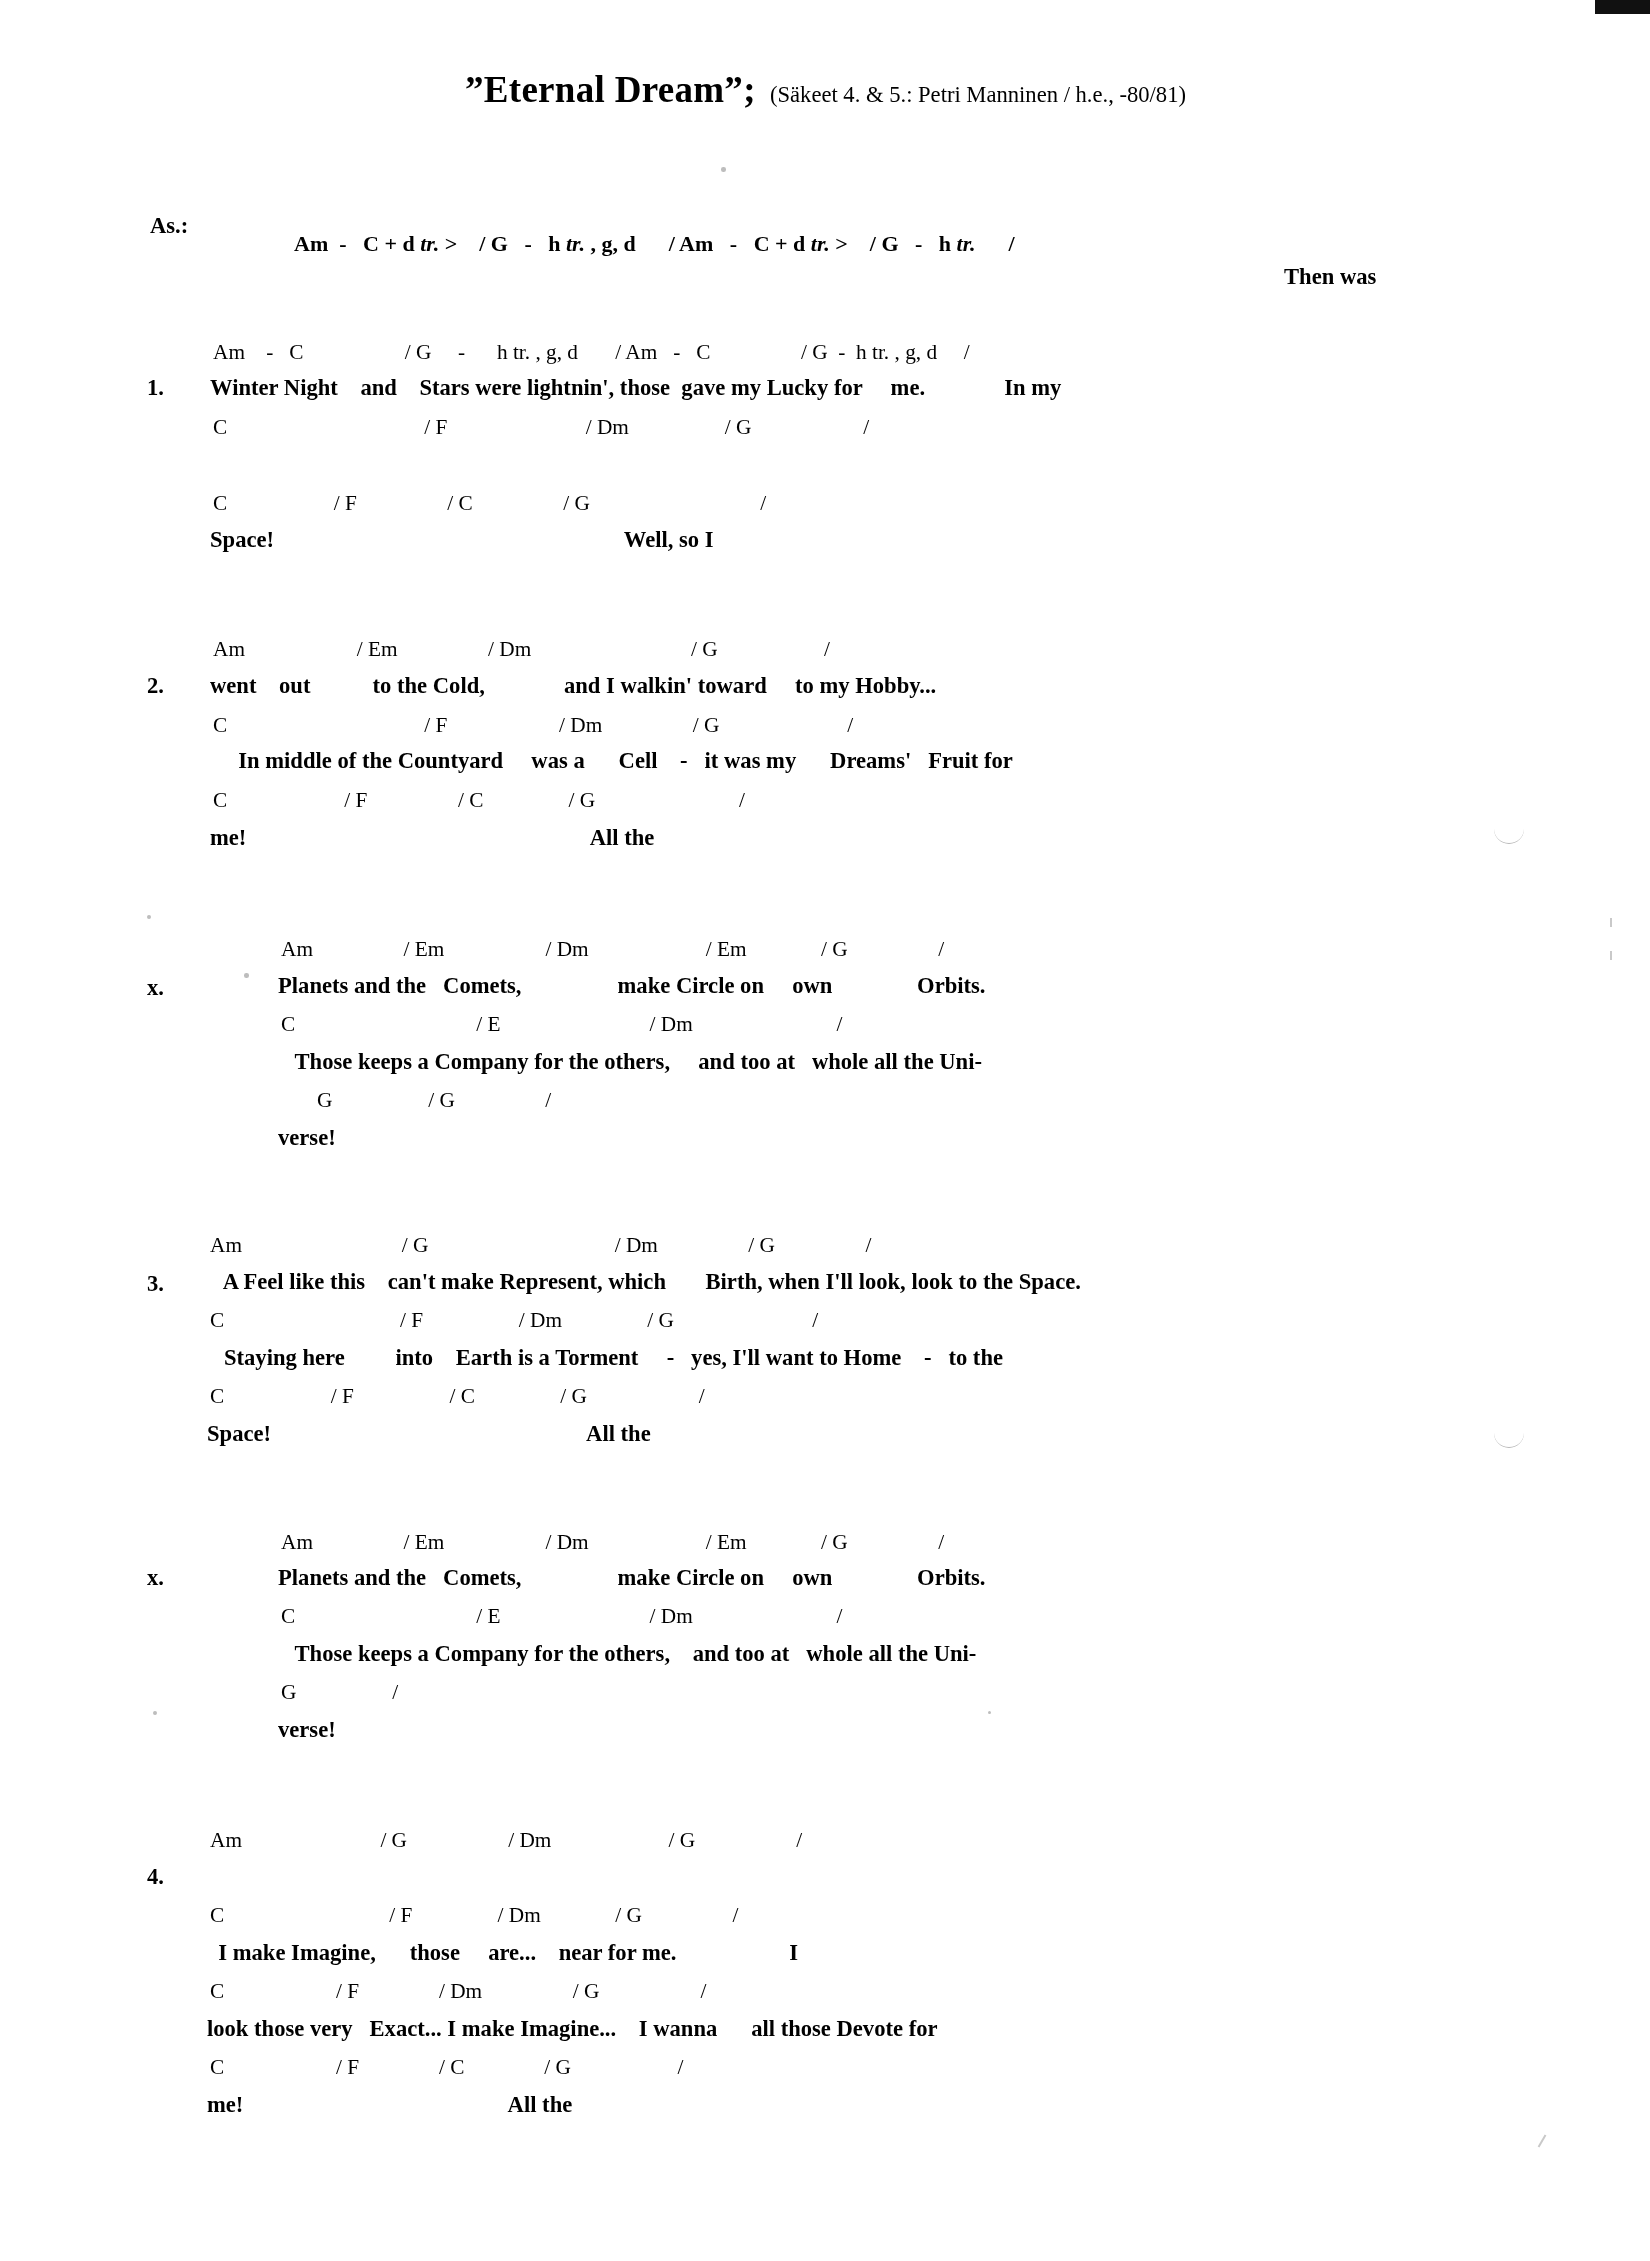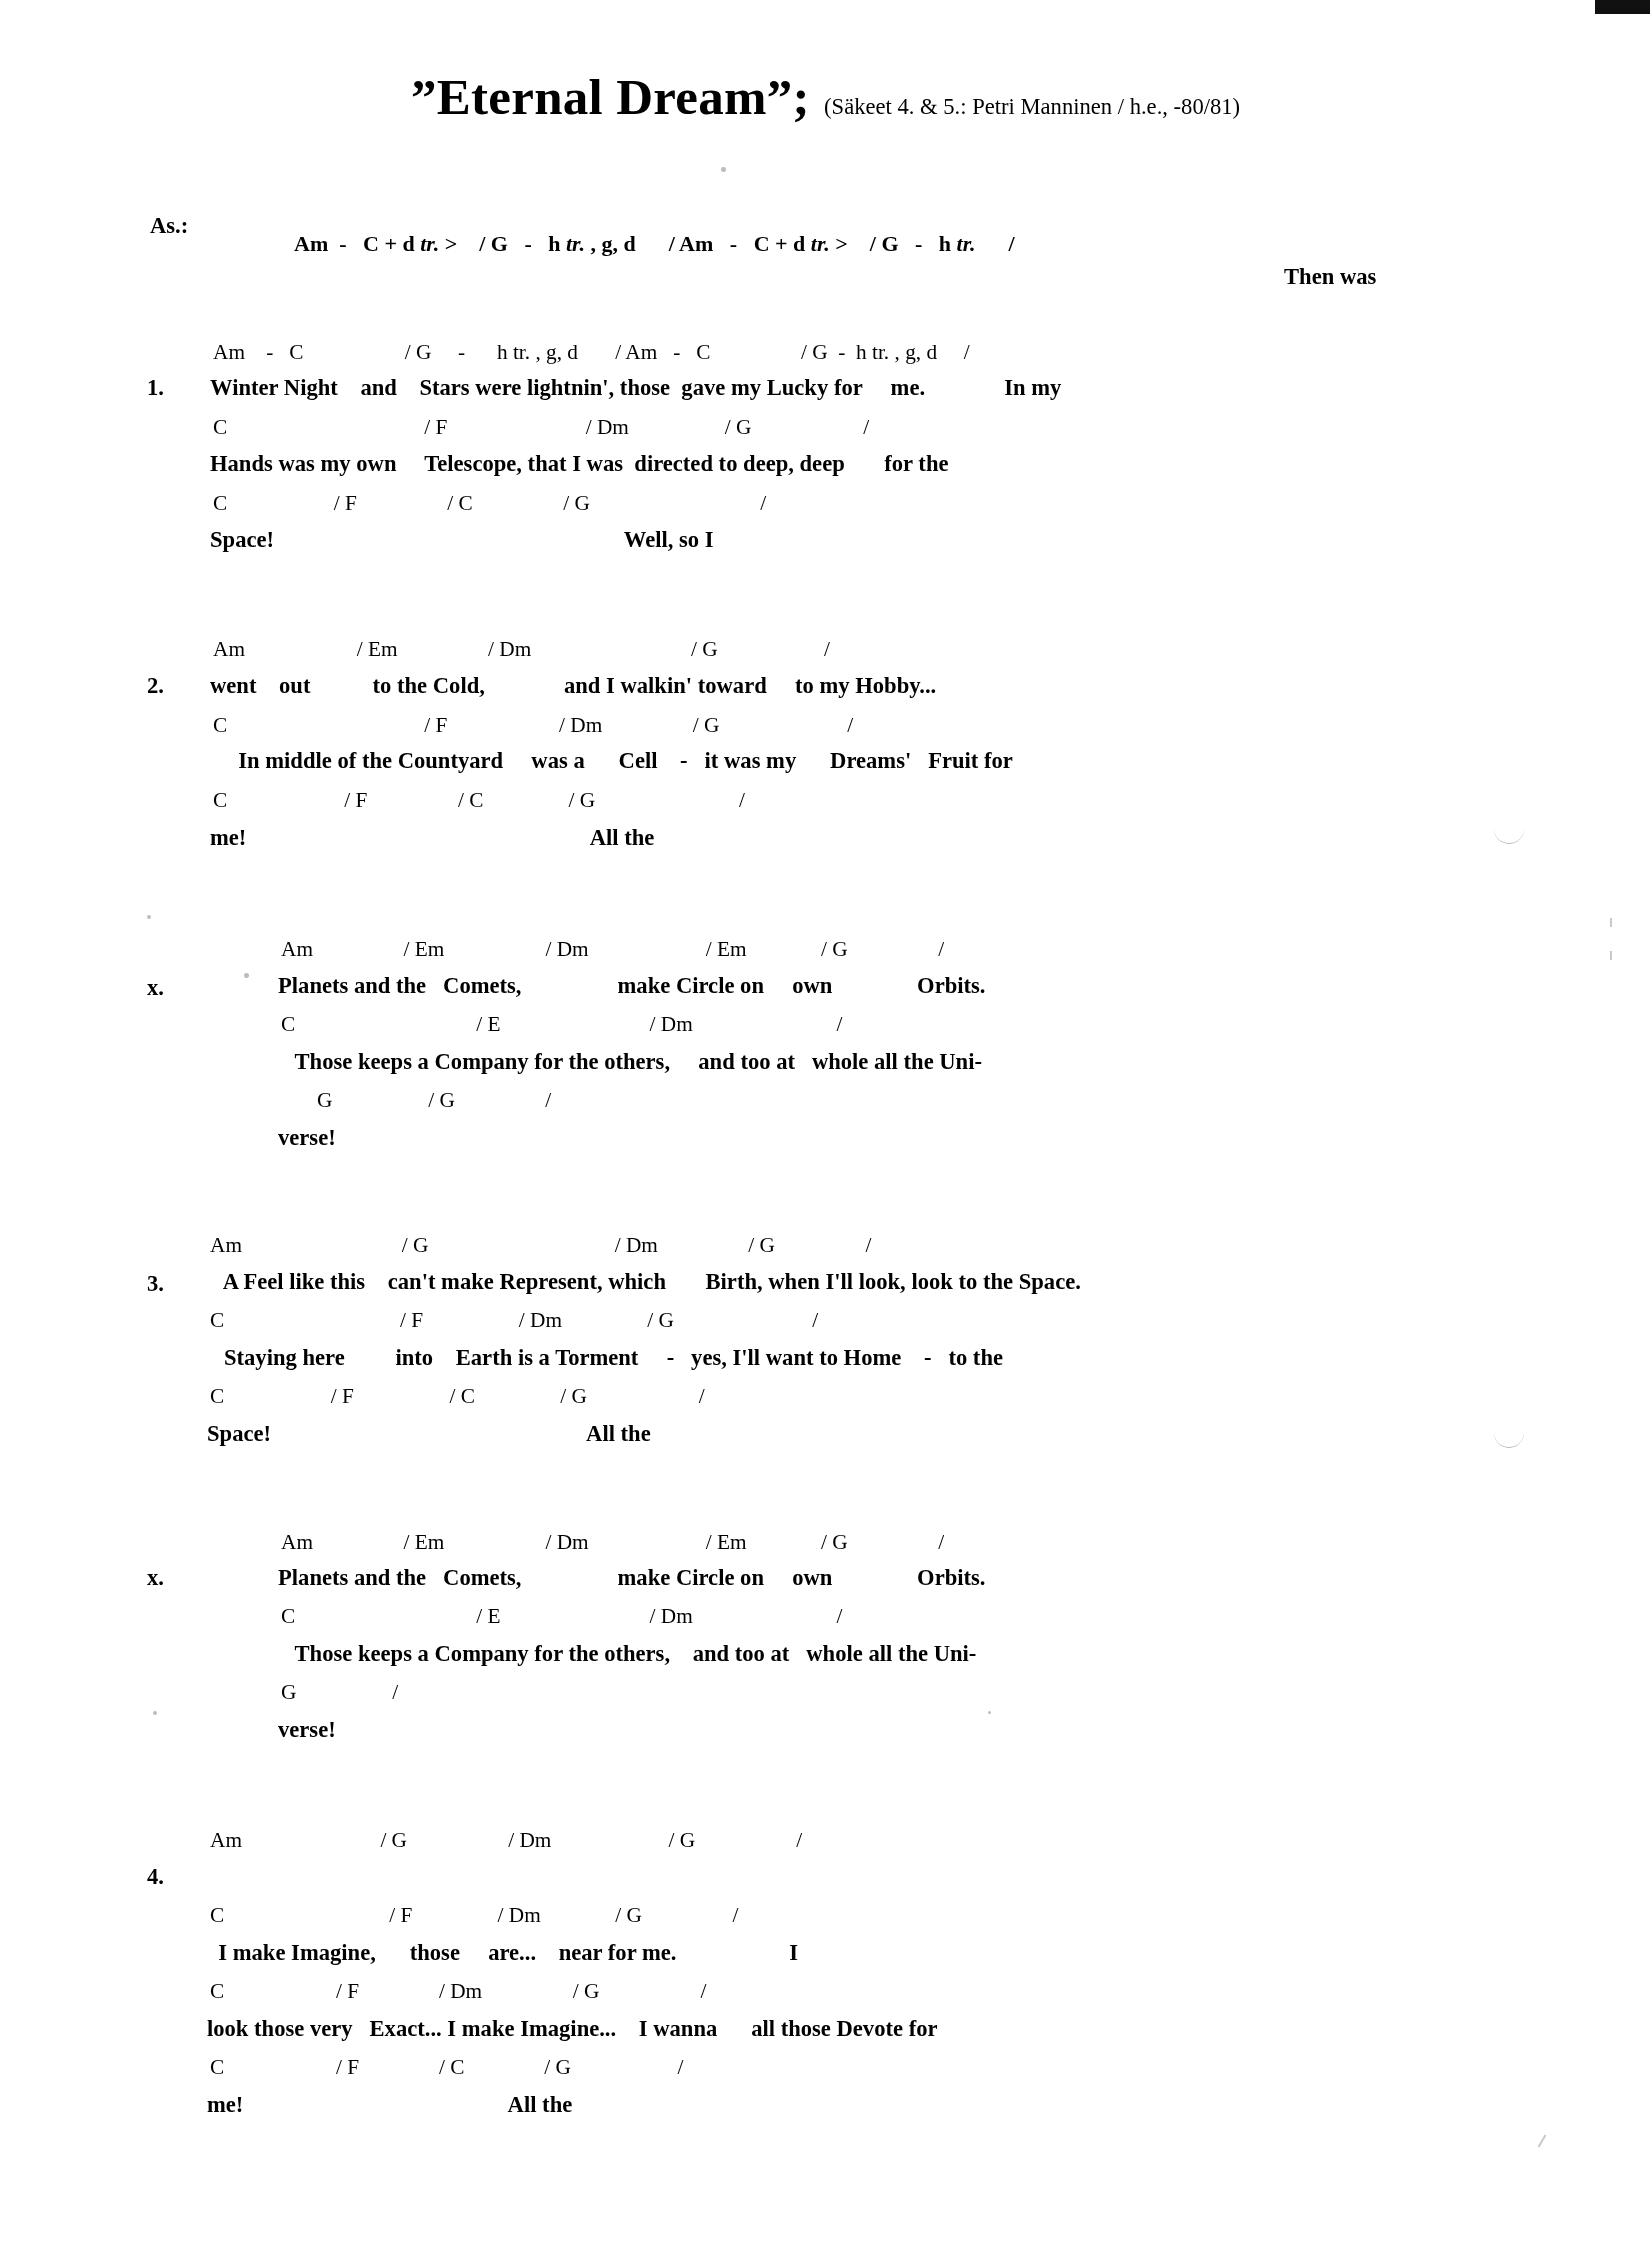--- a/index.html
+++ b/index.html
@@ -37,21 +37,21 @@
   }
   .title-row {
     position: absolute;
     top: 68px;
     left: 0;
     width: 1651px;
     text-align: center;
     white-space: nowrap;
   }
   .song-title {
-    font-size: 51px;
+    font-size: 37px;
     font-weight: bold;
     letter-spacing: 0.3px;
     margin-top: 32px;
   }
   .credit {
     font-size: 22.6px;
     margin-left: 14.2px;
   }
 
   
@@ -120,21 +120,20 @@
   </div>
 
   <div class="label" style="left:150px; top:213px;">As.:</div>
   <div class="intro-chords" style="left:294px; top:213px;margin-top:18px;">Am  -   C + d <span class="it">tr.</span> &gt;    / G   -   h <span class="it">tr.</span> , g, d      / Am   -   C + d <span class="it">tr.</span> &gt;    / G   -   h <span class="it">tr.</span>      /</div>
   <div class="ln lyricline" style="left:1284px; top:266px;">Then was</div>
 
   <div class="label" style="left:147px; top:375px;">1.</div>
   <div class="ln chordline" style="left:213px; top:342px;">Am    -   C                   / G     -      h tr. , g, d       / Am   -   C                 / G  -  h tr. , g, d     /</div>
   <div class="ln lyricline" style="left:210px; top:377px;text-align:right;">Winter Night    and    Stars were lightnin', those  gave my Lucky for     me.              In my</div>
   <div class="ln chordline" style="left:213px; top:417px;">C                                     / F                          / Dm                  / G                     /</div>
-  <div class="ln lyricline" style="left:210px; top:453px;">Hands was my own     Telescope, that I was  directed to deep, deep       for the</div>
   <div class="ln chordline" style="left:213px; top:493px;">C                    / F                 / C                 / G                                /</div>
   <div class="ln lyricline" style="left:210px; top:529px;">Space!                                                              Well, so I</div>
 
   <div class="label" style="left:147px; top:673px;">2.</div>
   <div class="ln chordline" style="left:213px; top:639px;">Am                     / Em                 / Dm                              / G                    /</div>
   <div class="ln lyricline" style="left:210px; top:675px;">went    out           to the Cold,              and I walkin' toward     to my Hobby...</div>
   <div class="ln chordline" style="left:213px; top:715px;">C                                     / F                     / Dm                 / G                        /</div>
   <div class="ln lyricline" style="left:210px; top:750px;">     In middle of the Countyard     was a      Cell    -   it was my      Dreams'   Fruit for</div>
   <div class="ln chordline" style="left:213px; top:790px;">C                      / F                 / C                / G                           /</div>
   <div class="ln lyricline" style="left:210px; top:827px;">me!                                                             All the</div>

